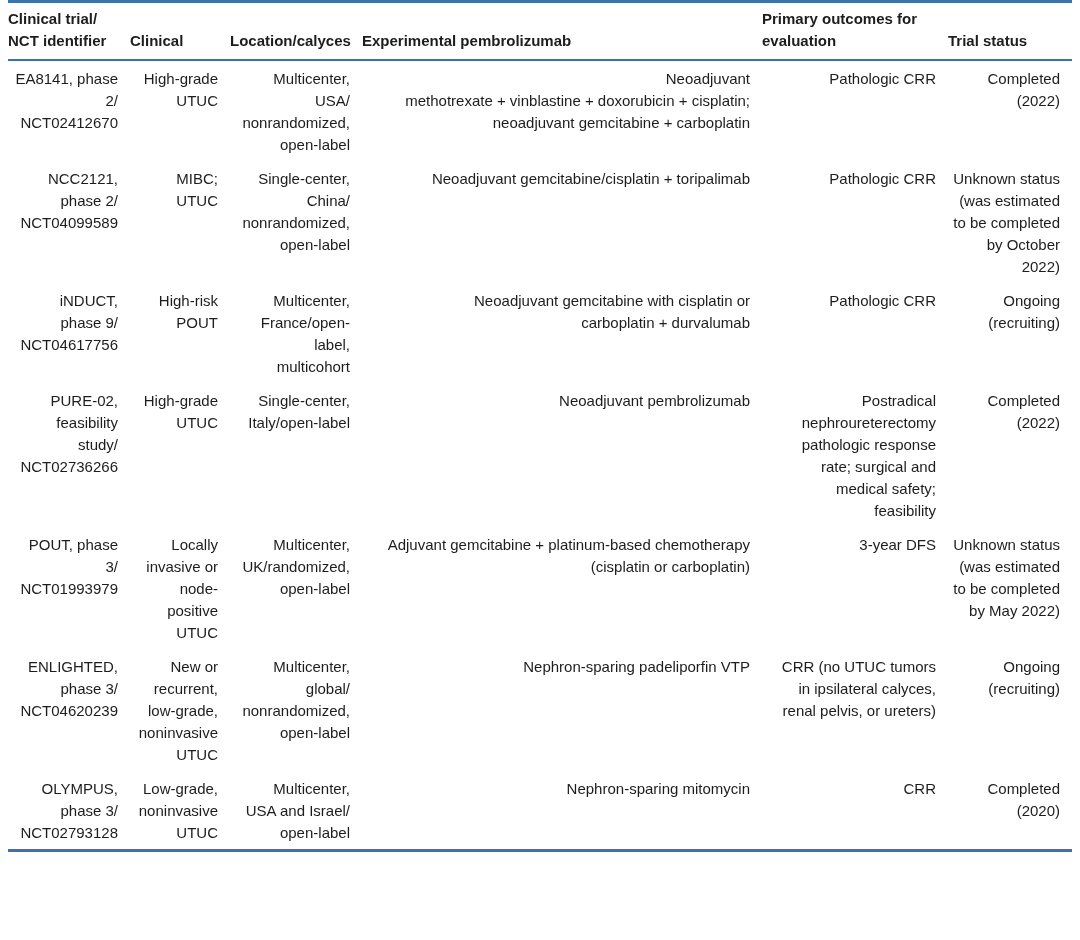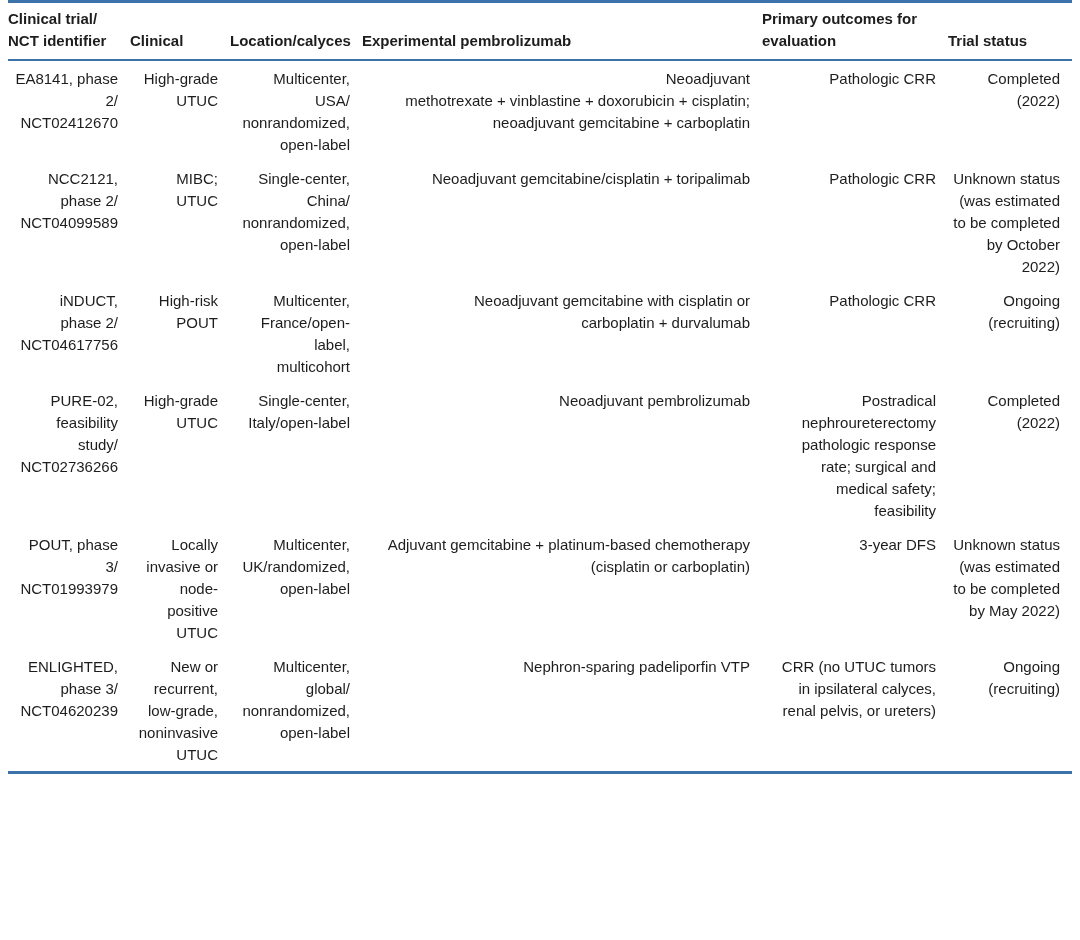--- a/index.html
+++ b/index.html
@@ -108,21 +108,21 @@
         <td>Neoadjuvant gemcitabine/cisplatin + toripalimab</td>
         <td>Pathologic CRR</td>
         <td>Unknown status
 (was estimated
 to be completed
 by October
 2022)</td>
       </tr>
       <tr>
         <td>iNDUCT,
-phase 2/
+phase 9/
 NCT04617756</td>
         <td>High-risk
 POUT</td>
         <td>Multicenter,
 France/open-
 label,
 multicohort</td>
         <td>Neoadjuvant gemcitabine with cisplatin or
 carboplatin + durvalumab</td>
         <td>Pathologic CRR</td>
@@ -181,15 +181,30 @@
 global/
 nonrandomized,
 open-label</td>
         <td>Nephron-sparing padeliporfin VTP</td>
         <td>CRR (no UTUC tumors
 in ipsilateral calyces,
 renal pelvis, or ureters)</td>
         <td>Ongoing
 (recruiting)</td>
       </tr>
+      <tr>
+        <td>OLYMPUS,
+phase 3/
+NCT02793128</td>
+        <td>Low-grade,
+noninvasive
+UTUC</td>
+        <td>Multicenter,
+USA and Israel/
+open-label</td>
+        <td>Nephron-sparing mitomycin</td>
+        <td>CRR</td>
+        <td>Completed
+(2020)</td>
+      </tr>
     </tbody>
   </table>
 </div>
 
 </body></html>

